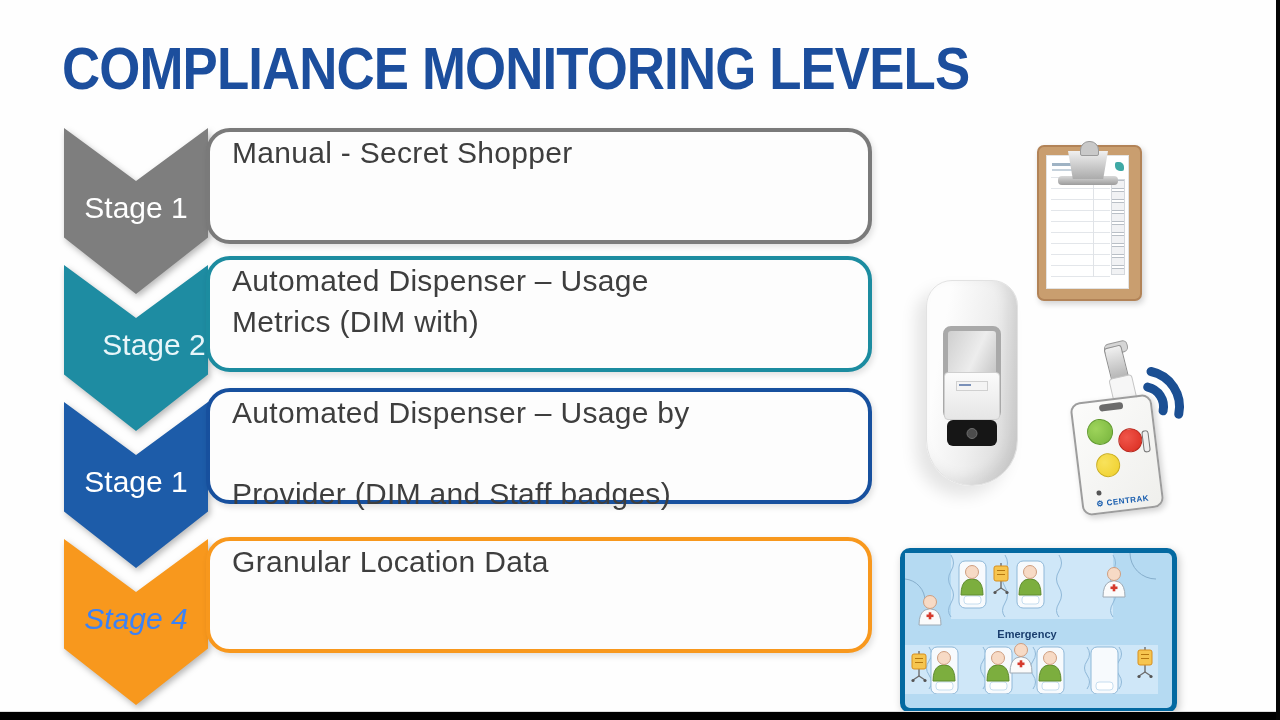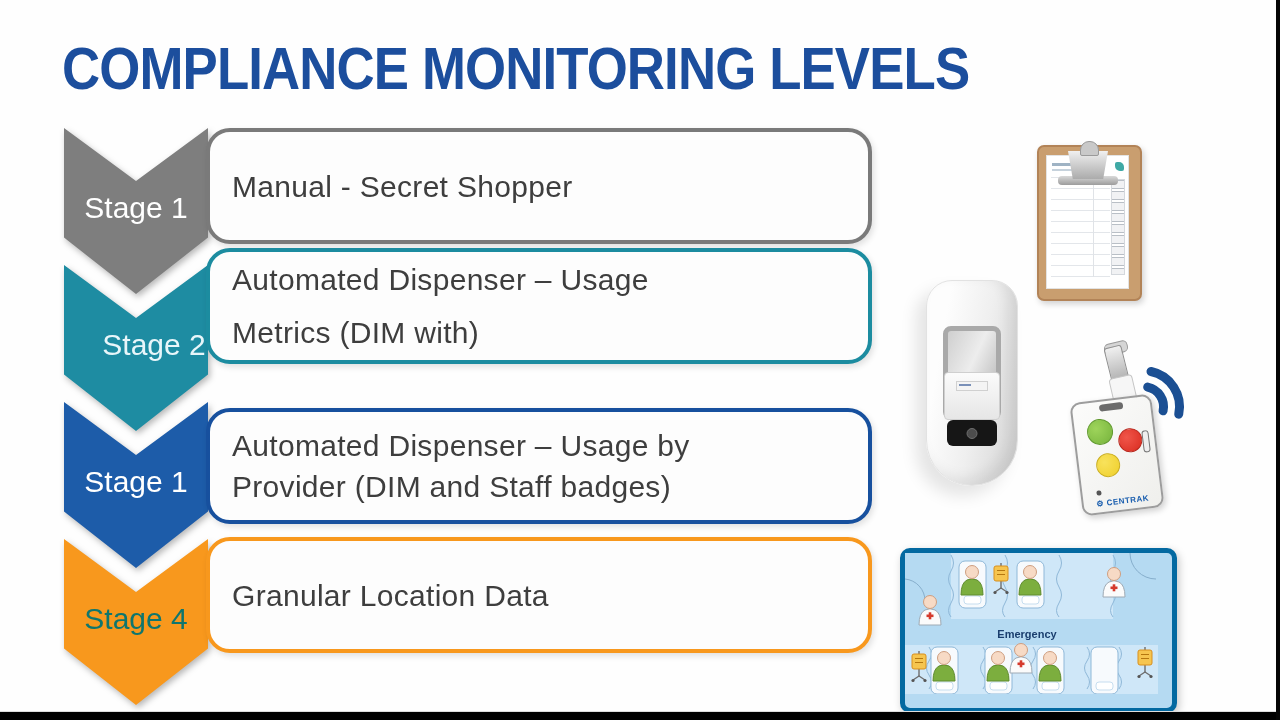--- a/index.html
+++ b/index.html
@@ -20,21 +20,21 @@
 
   
   .chev-wrap{position:absolute;left:64px;width:131px;height:166px;filter:drop-shadow(2px 3px 3px rgba(0,0,0,0.28));padding-left:13px;}
   .chev{position:absolute;inset:0;clip-path:polygon(0% 0%,50% 32%,100% 0%,100% 66%,50% 100%,0% 66%);}
   .chev-label{
     position:absolute;left:0;right:0;top:62px;text-align:center;
     font-size:30px;line-height:36px;color:#FFF;
   }
   .stage-box{
     position:absolute;left:206px;width:636px;height:108px;background:#FDFDFD;
-    border:4px solid #888;border-radius:24px;display:flex;flex-direction:column;justify-content:center;
+    border:4px solid #888;border-radius:24px;display:flex;flex-direction:column;justify-content:flex-start;
     padding-left:22px;box-shadow:2px 3px 6px rgba(0,0,0,0.12);
   }
   .stage-box .line{display:block;font-size:30px;line-height:41px;color:#3E3E3E;letter-spacing:0.3px;}
 
   
   .clipboard{position:absolute;left:1037px;top:123px;width:101px;height:176px;}
   .cb-board{position:absolute;left:0;top:22px;width:101px;height:152px;background:#C99E6F;border:2px solid #B28357;border-radius:7px;box-shadow:2px 3px 6px rgba(0,0,0,0.18);}
   .cb-paper{position:absolute;left:9px;right:9px;top:32px;bottom:10px;background:#FFF;border:1px solid #E3E3E3;}
   .cb-head1{position:absolute;left:15px;top:40px;width:44px;height:3px;background:#9FB3C4;}
   .cb-head2{position:absolute;left:15px;top:46px;width:30px;height:2px;background:#C6D2DC;}
@@ -97,37 +97,37 @@
   <div class="chev-label" style="color: rgb(255, 255, 255);">Stage 1</div>
 </div>
 <div class="stage-box" style="top: 128px; border-color: rgb(122, 122, 122);">
   <span class="line">Manual - Secret Shopper</span>
 </div>
 
 <div class="chev-wrap" style="top:265px">
   <div class="chev" style="background: rgb(30, 140, 162);"></div>
   <div class="chev-label" style="color: rgb(232, 246, 250); margin-left: 36px;">Stage 2</div>
 </div>
-<div class="stage-box" style="top: 248px; border-color: rgb(28, 140, 160); gap: 12px;">
+<div class="stage-box" style="top: 256px; border-color: rgb(28, 140, 160);">
   <span class="line">Automated Dispenser – Usage</span>
   <span class="line">Metrics (DIM with)</span>
 </div>
 
 <div class="chev-wrap" style="top:402px">
   <div class="chev" style="background: rgb(29, 92, 169);"></div>
   <div class="chev-label" style="color: rgb(255, 255, 255);">Stage 1</div>
 </div>
-<div class="stage-box" style="top: 408px; border-color: rgb(23, 80, 158);">
+<div class="stage-box" style="top: 388px; border-color: rgb(23, 80, 158); gap: 40px;">
   <span class="line">Automated Dispenser – Usage by</span>
   <span class="line">Provider (DIM and Staff badges)</span>
 </div>
 
 <div class="chev-wrap" style="top:539px">
   <div class="chev" style="background: rgb(248, 152, 29);"></div>
-  <div class="chev-label" style="color: #0f766e;">Stage 4</div>
+  <div class="chev-label" style="color: #3b82f6; font-style: italic;">Stage 4</div>
 </div>
 <div class="stage-box" style="top: 537px; border-color: rgb(248, 152, 29);">
   <span class="line">Granular Location Data</span>
 </div>
 
 <div class="clipboard">
   <div class="cb-board"></div>
   <div class="cb-paper"></div>
   <div class="cb-head1"></div>
   <div class="cb-head2"></div>

